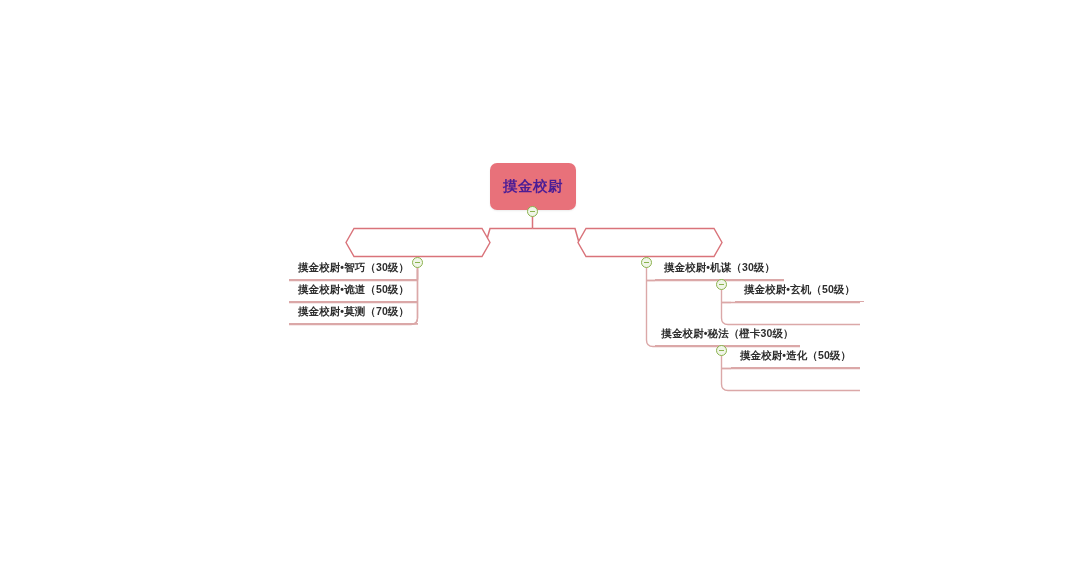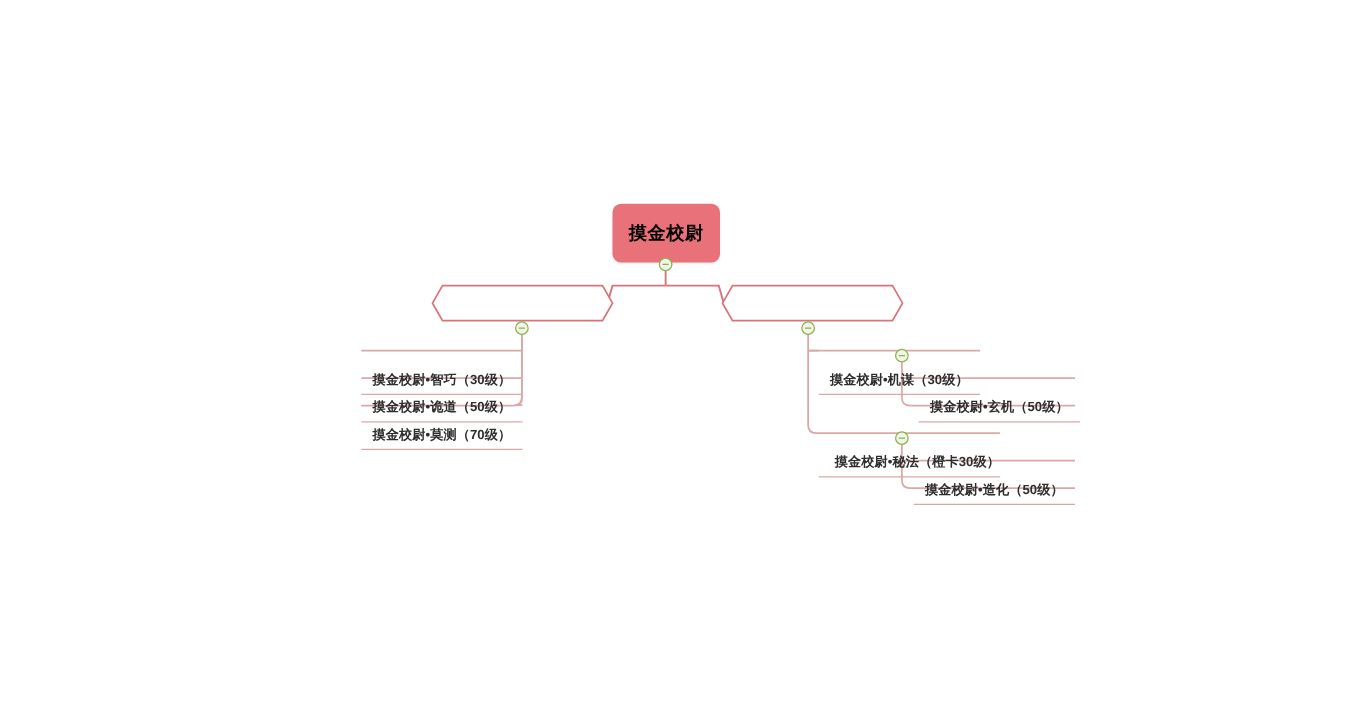--- a/index.html
+++ b/index.html
@@ -43,21 +43,21 @@
   }
 
   
   .root-node {
     left: 490px;
     top: 163px;
     width: 86px;
     height: 47px;
     background: #e8717a;
     border-radius: 7px;
-    color: #000000;
+    color: #4c1d95;
     font-size: 14.5px;
     font-weight: bold;
     letter-spacing: 0.5px;
     box-shadow: 0 1px 2px rgba(0,0,0,0.08);
   }
 
   
   .branch-node {
     top: 228px;
     height: 29px;
@@ -77,35 +77,34 @@
   
   .leaf-node {
     height: 21px;
     color: #2e2e2e;
     font-size: 10.5px;
     font-weight: bold;
     letter-spacing: 0.1px;
     justify-content: center;
     border-bottom: 1.3px solid #dba8a8;
     padding-bottom: 2px;
-    margin-top: 36px;
   }
 
   
   #leaf-zhiqiao { left: 289px; top: 259px;  width: 129px; }
   #leaf-guidao  { left: 289px; top: 281px;  width: 129px; }
   #leaf-mece    { left: 289px; top: 303px;  width: 129px; }
 
   
   #leaf-jimou   { left: 655px; top: 259px;  width: 129px; }
   #leaf-xuanji  { left: 735px; top: 281px;  width: 129px; }
   #leaf-tianji  { left: 731px; top: 303px;  width: 129px; }
 
   
-  #leaf-mifa    { left: 655px; top: 325px;  width: 145px; justify-content: flex-end; }
+  #leaf-mifa    { left: 655px; top: 325px;  width: 145px; }
   #leaf-zaohua  { left: 731px; top: 347px;  width: 129px; }
   #leaf-yixing  { left: 731px; top: 369px;  width: 129px; }
 
   
   .toggle {
     position: absolute;
     width: 11px;
     height: 11px;
     border-radius: 50%;
     background: #f0f5e8;

